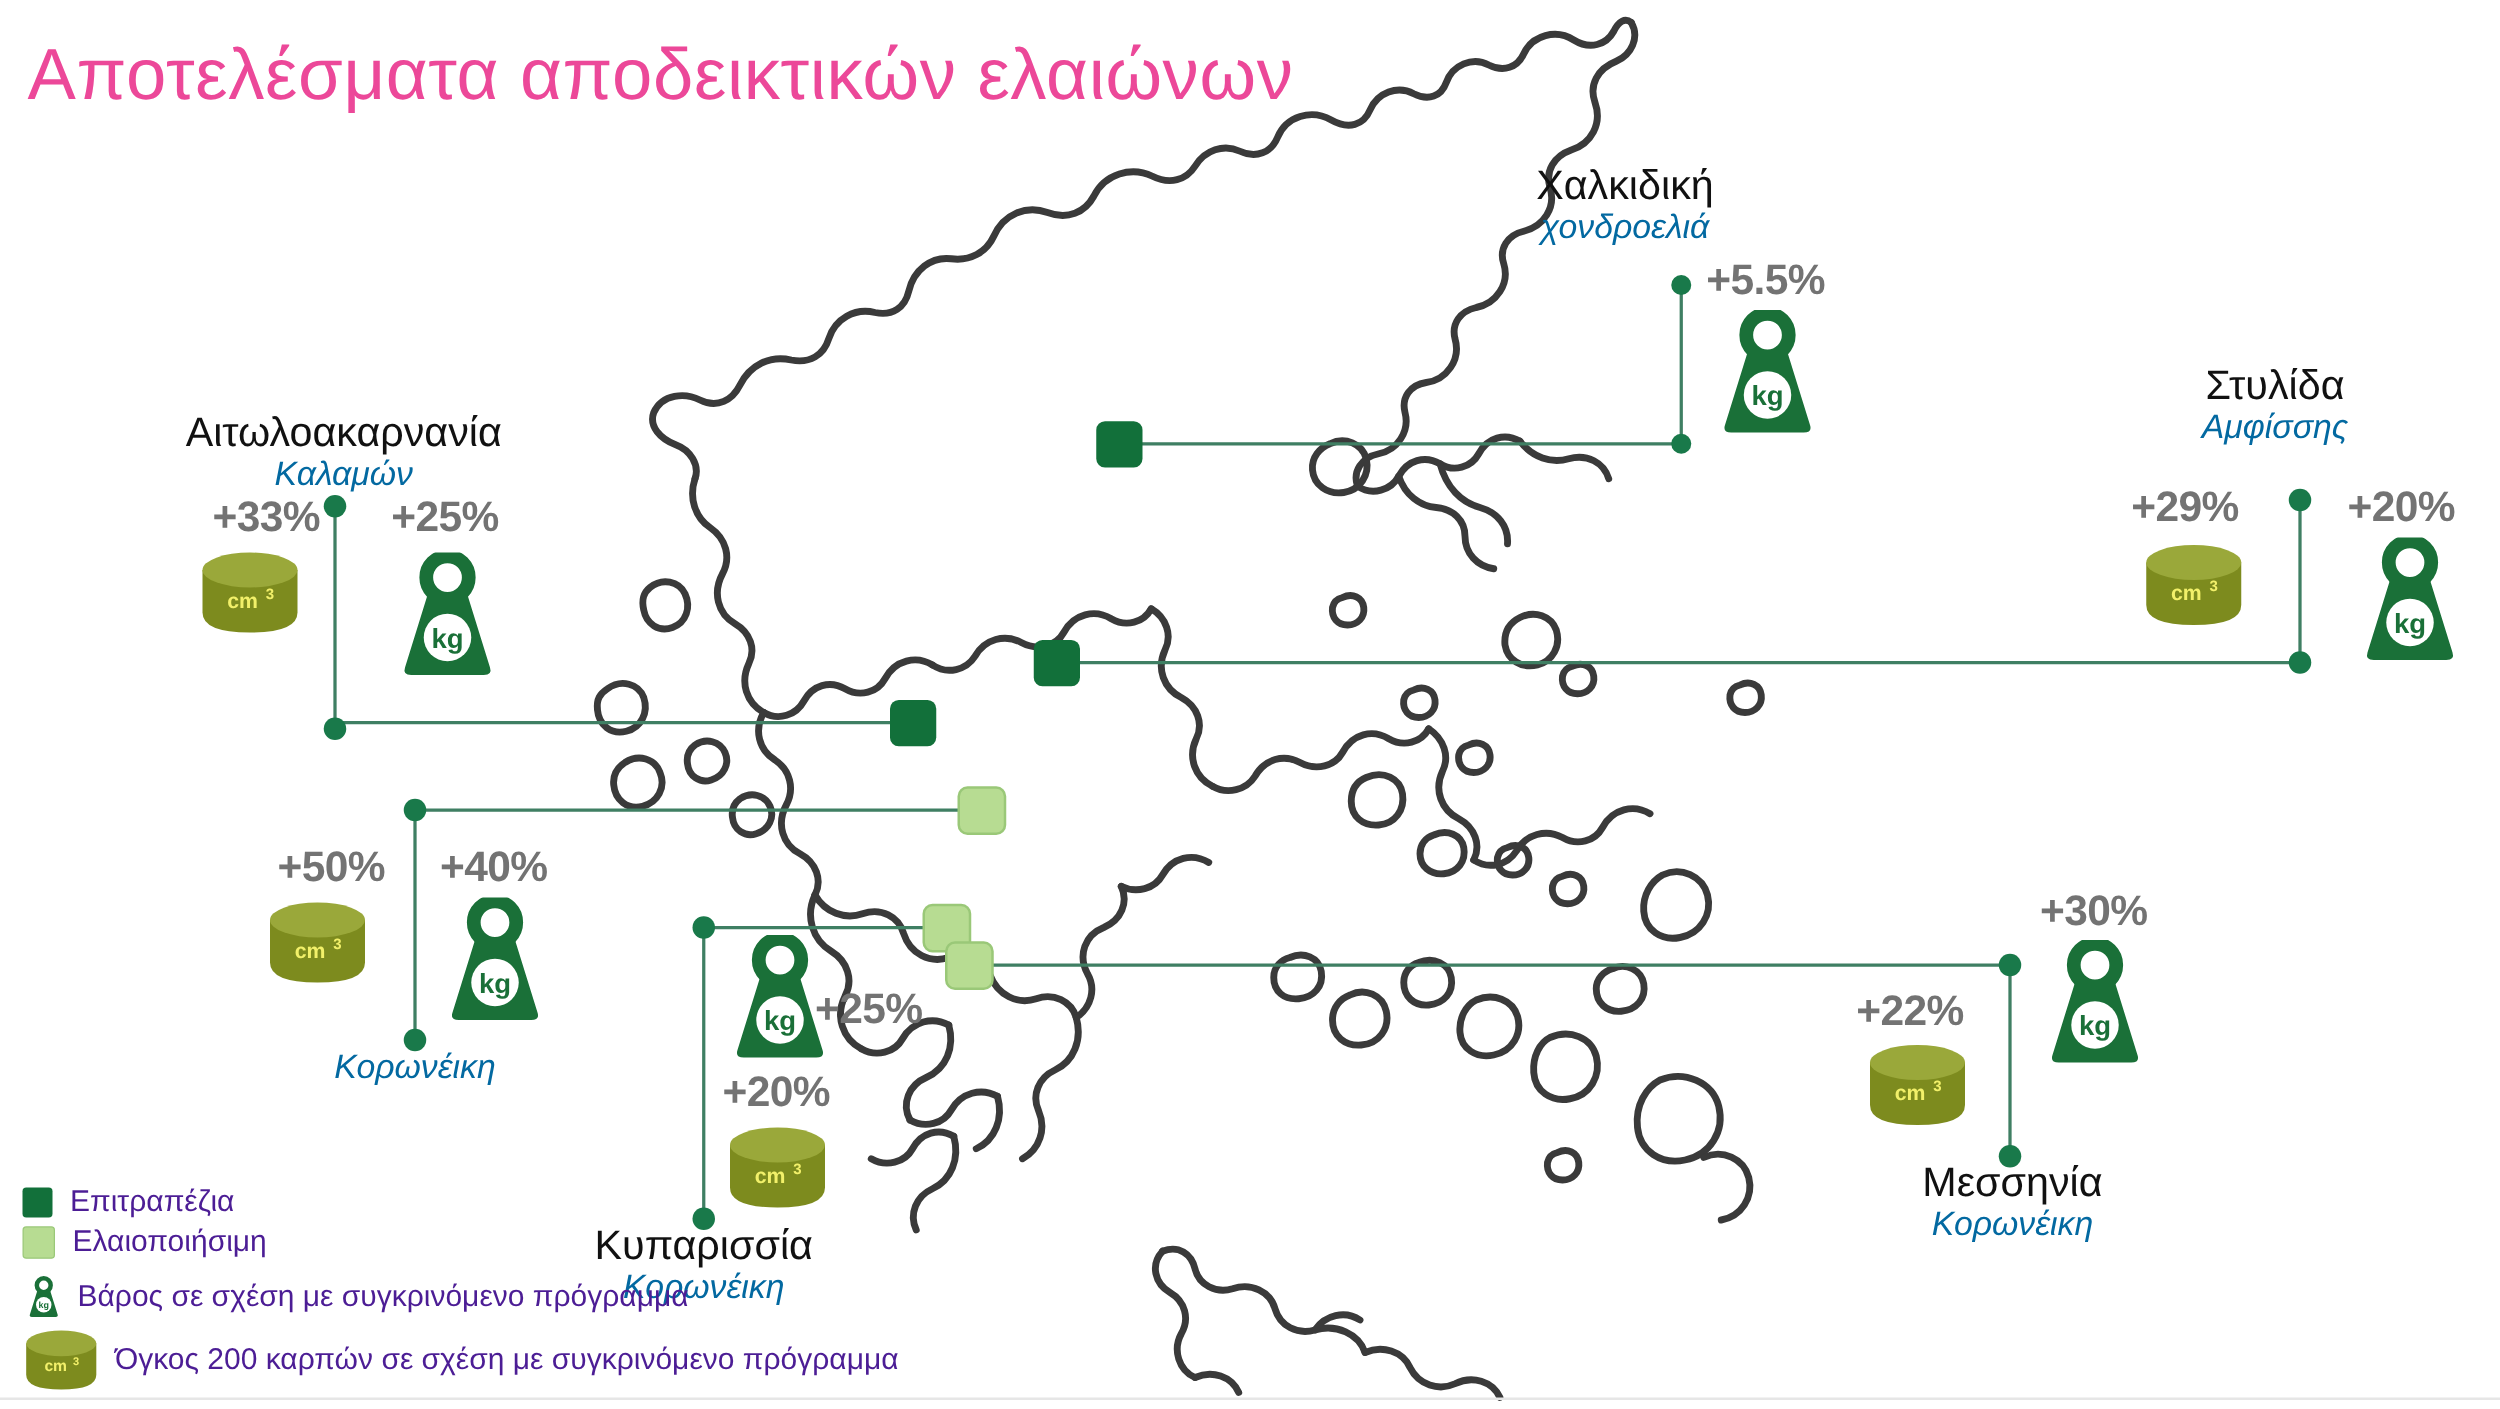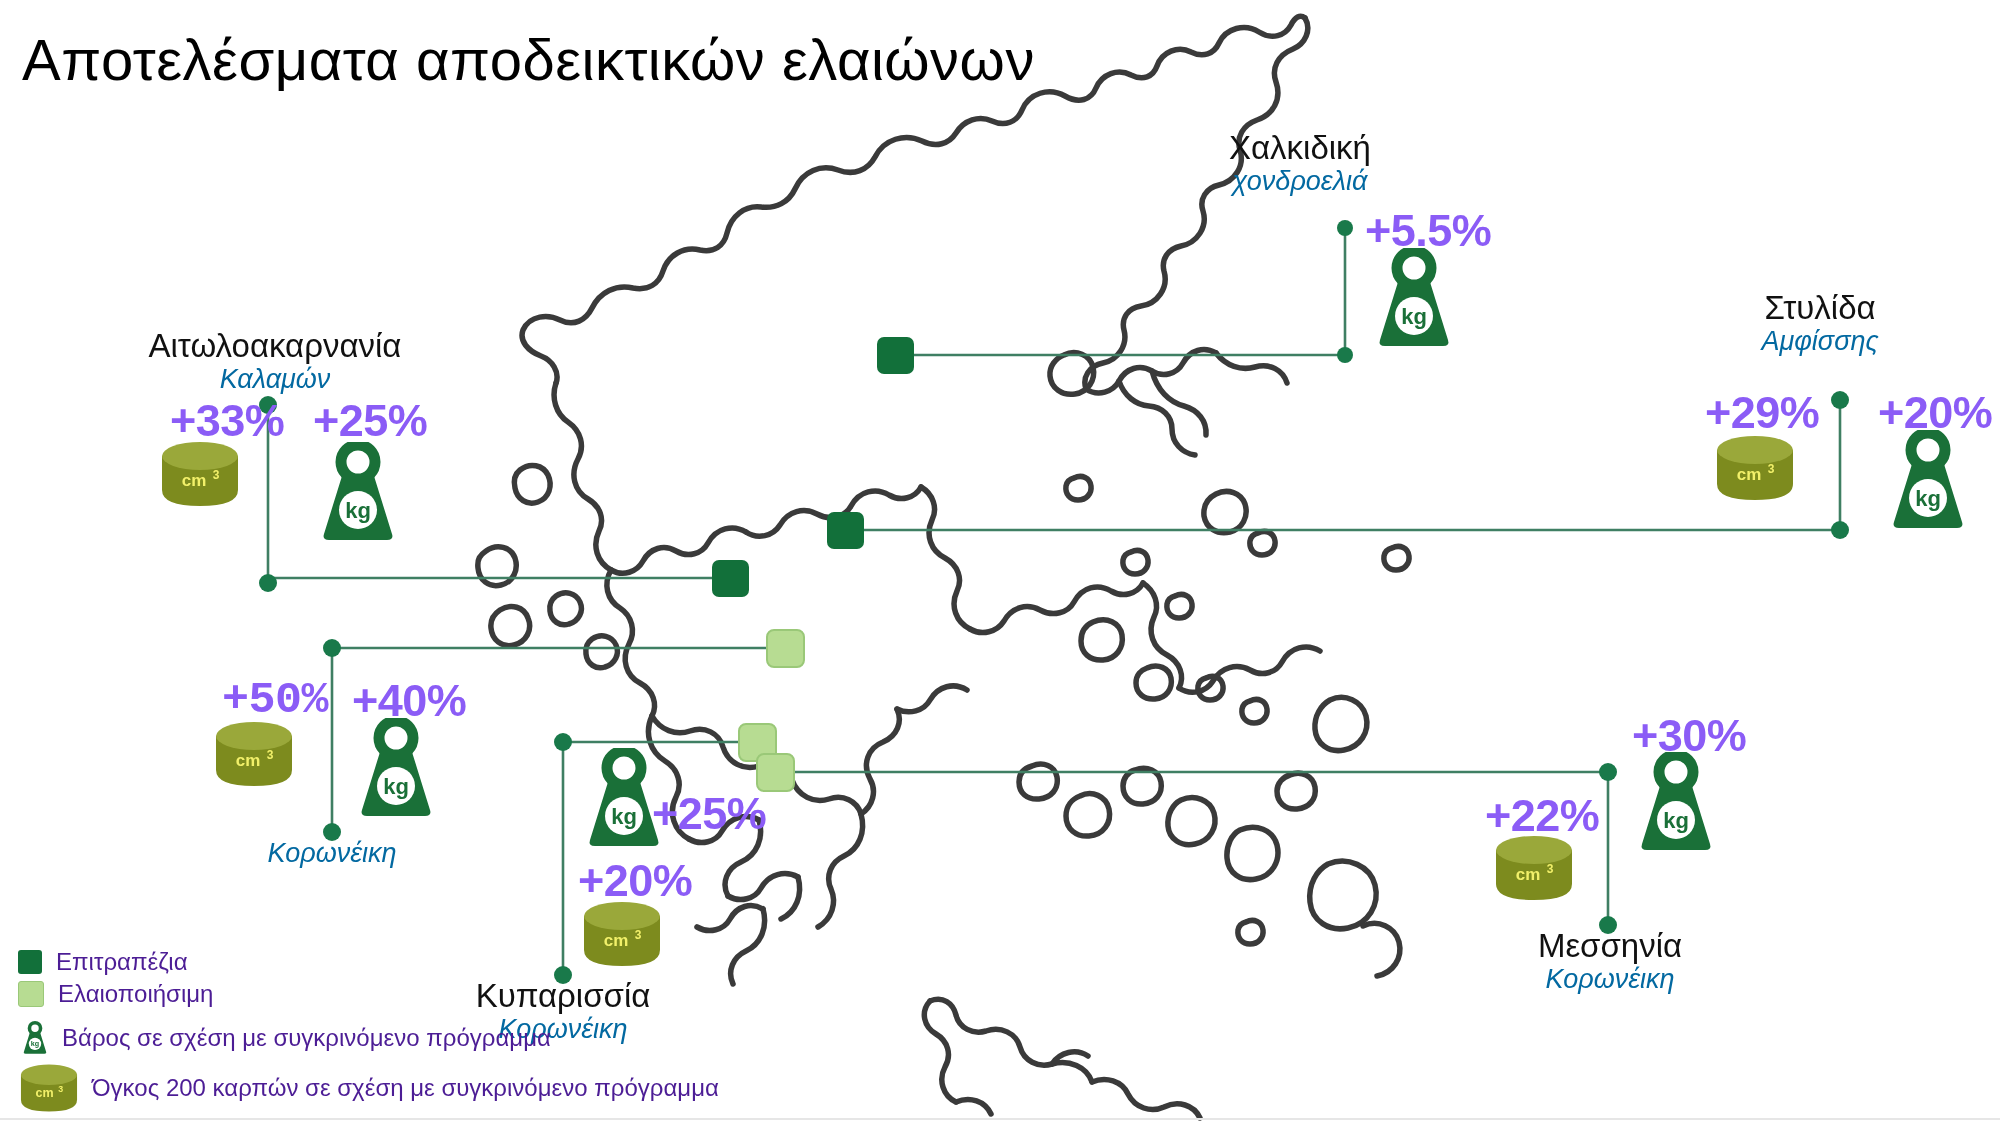--- a/index.html
+++ b/index.html
@@ -8,35 +8,35 @@
     background:#ffffff;
     font-family:"Liberation Sans","DejaVu Sans",sans-serif;
     position:relative;overflow:hidden;
   }
   #stage{position:absolute;inset:0;}
 
   
   .title{
     position:absolute;left:22px;top:26px;
     font-size:58px;font-weight:400;
-    color:#000000;letter-spacing:.5px;white-space:nowrap;
+    color:#ec4899;letter-spacing:.5px;white-space:nowrap;
   }
 
   
   #mapsvg{position:absolute;left:0;top:0;width:2000px;height:1127px;}
 
   
   .region{position:absolute;text-align:center;white-space:nowrap;}
   .region .rname{font-size:33px;color:#111;line-height:1.08;font-weight:400;}
   .region .rvar{font-size:27px;color:#0369a1;font-style:italic;line-height:1.12;}
 
   
   .pct{
     position:absolute;white-space:nowrap;
-    font-size:45px;font-weight:bold;color:#8b5cf6;
+    font-size:34px;font-weight:bold;color:#737373;
     letter-spacing:-.5px;
   }
 
   
   .wicon{position:absolute;}
   .wicon svg{display:block;}
 
   
   .cyl{position:absolute;}
   .cyl svg{display:block;}
@@ -264,21 +264,21 @@
   <div class="pct" style="left:313px;top:395px;">+25%</div>
   <div class="wicon" style="left:312px;top:442px;">
     <svg width="92" height="100" viewBox="0 0 92 100">
       <circle cx="46" cy="20" r="17" fill="none" stroke="#1a7038" stroke-width="11"></circle>
       <path d="M30 34 L62 34 L80 92 Q82 98 75 98 L17 98 Q10 98 12 92 Z" fill="#1a7038"></path>
       <circle cx="46" cy="68" r="19" fill="#ffffff"></circle>
       <text x="46" y="76" text-anchor="middle" font-family="Liberation Sans, sans-serif" font-size="22" font-weight="bold" fill="#1a7038">kg</text>
     </svg>
   </div>
 
-  <div class="pct" style="left:222px;top:675px;font-family:Liberation Mono, monospace;">+50%</div>
+  <div class="pct" style="left:222px;top:675px;">+50%</div>
   <div class="cyl" style="left:212px;top:718px;">
     <svg width="84" height="72" viewBox="0 0 84 72">
       <path d="M4 18 L4 52 Q4 68 42 68 Q80 68 80 52 L80 18 Z" fill="#7d8b1e"></path>
       <ellipse cx="42" cy="18" rx="38" ry="14" fill="#9aa83a"></ellipse>
       <text x="36" y="48" text-anchor="middle" font-family="Liberation Sans, sans-serif" font-size="17" font-weight="bold" fill="#f2f06a">cm</text>
       <text x="58" y="41" text-anchor="middle" font-family="Liberation Sans, sans-serif" font-size="12" font-weight="bold" fill="#f2f06a">3</text>
     </svg>
   </div>
   <div class="pct" style="left:352px;top:675px;">+40%</div>
   <div class="wicon" style="left:350px;top:718px;">

